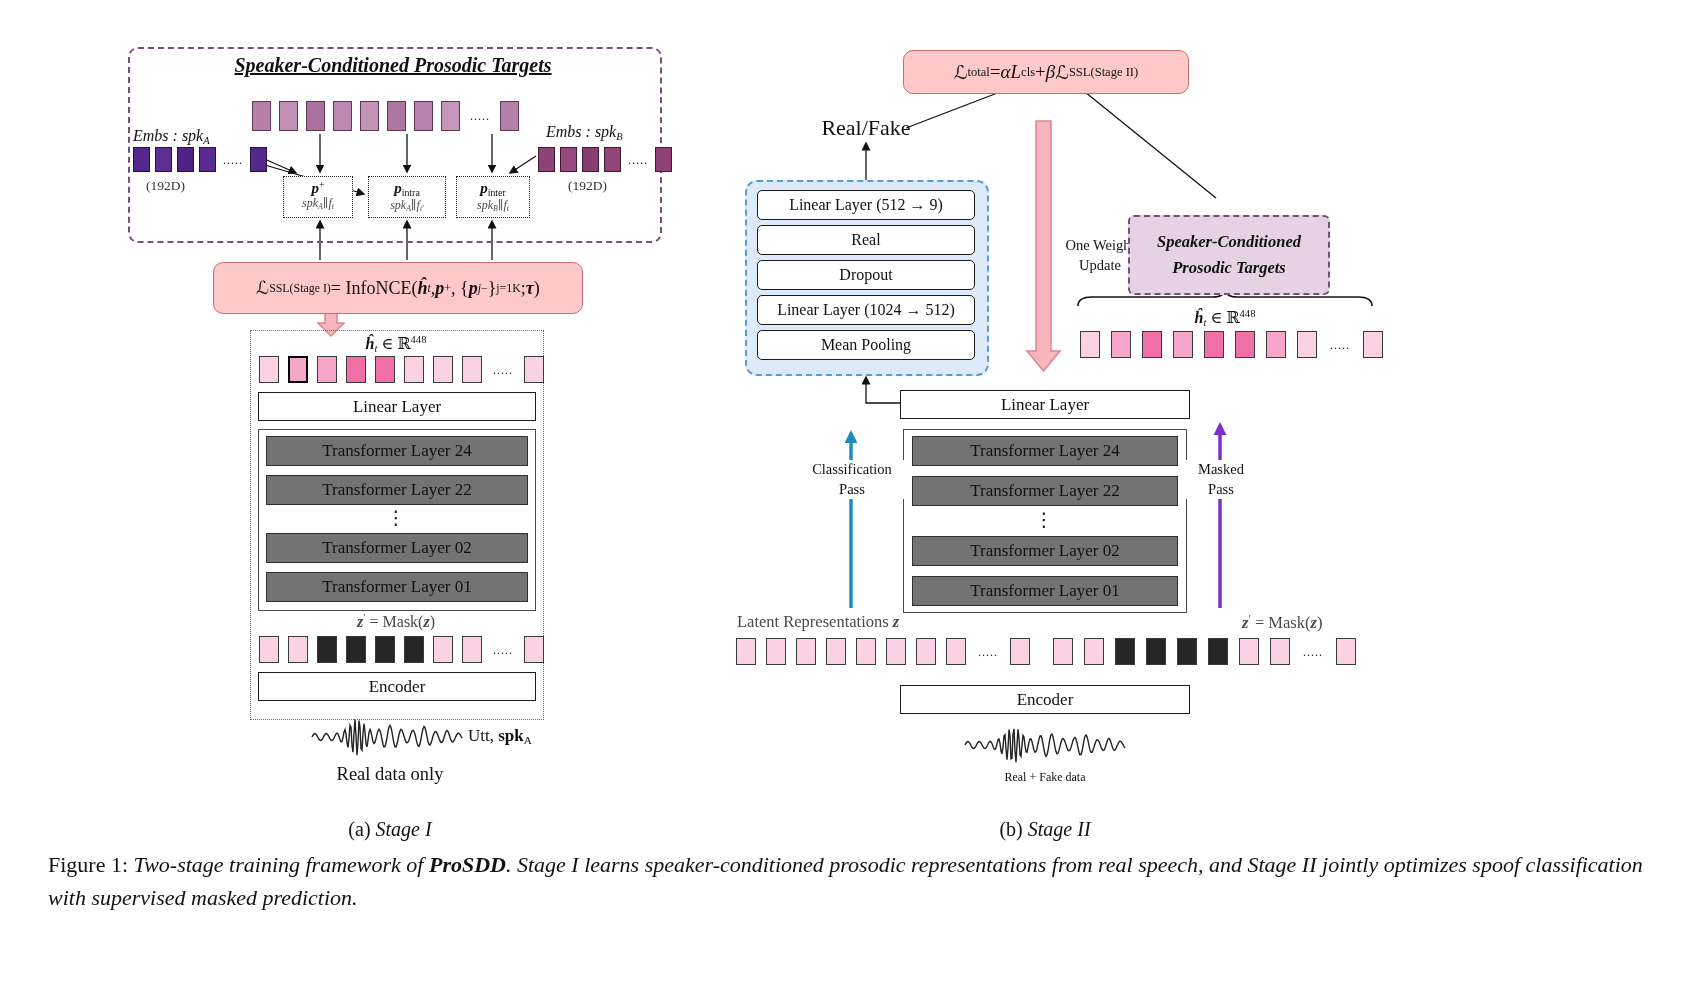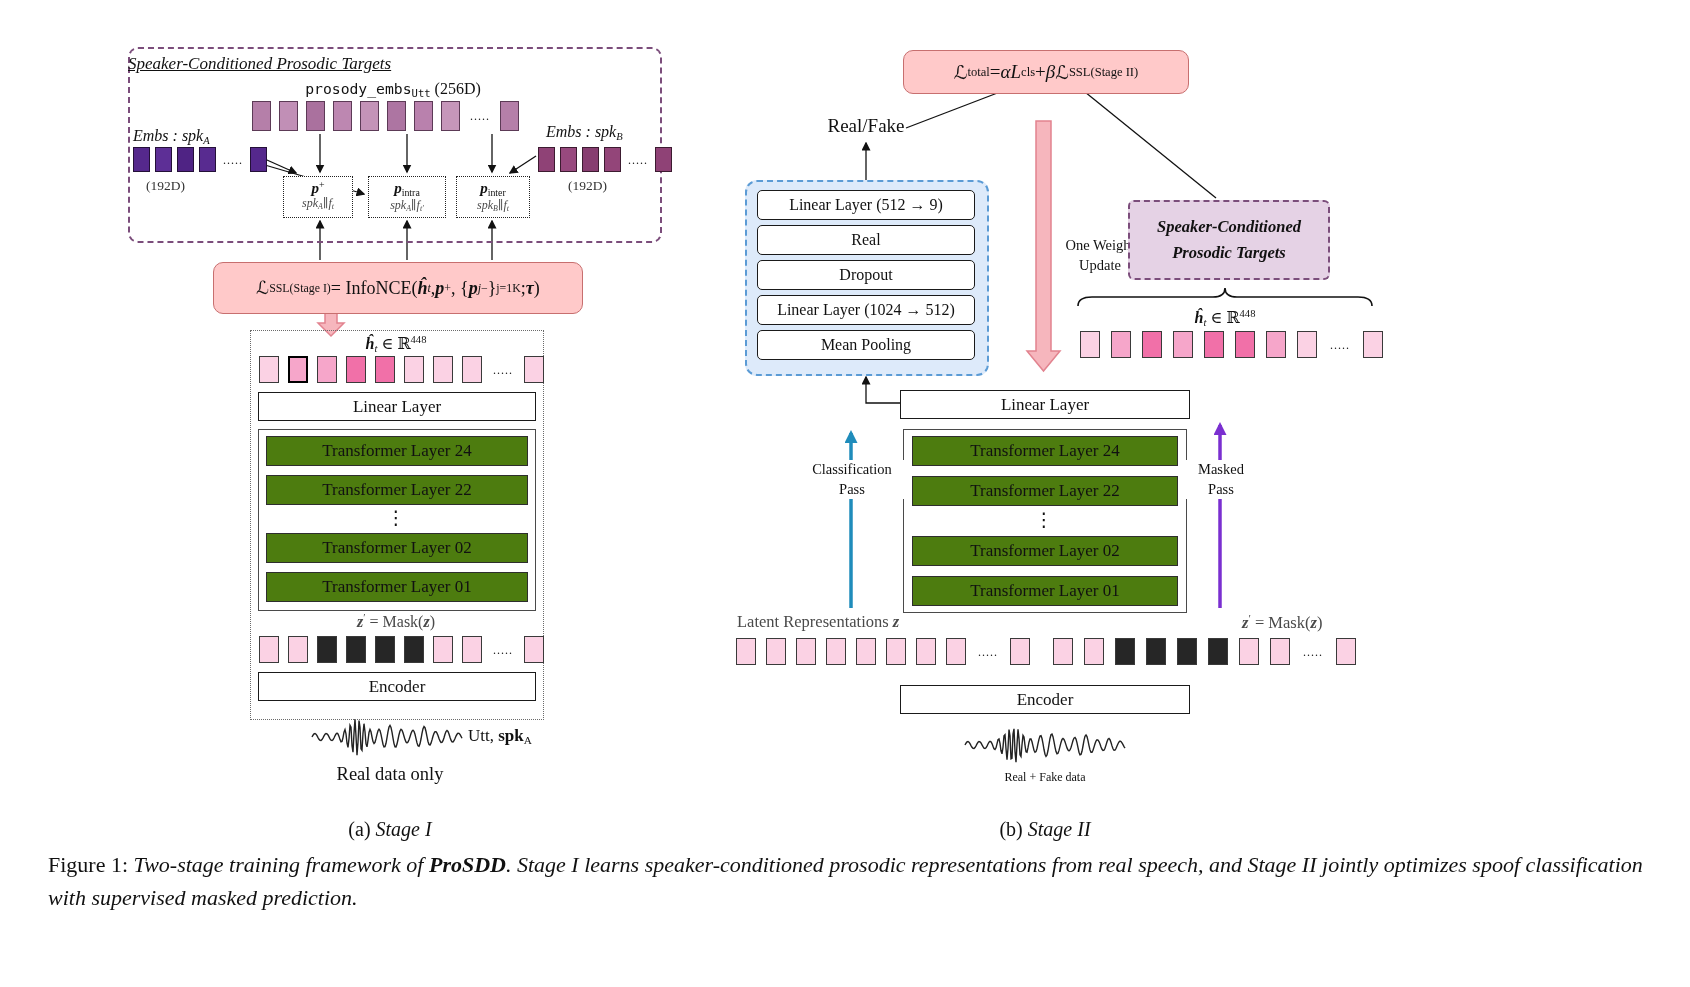--- a/index.html
+++ b/index.html
@@ -8,32 +8,32 @@
   .abs{position:absolute;}
   .ctr{text-align:center;}
   #overlay{position:absolute;left:0;top:0;width:1690px;height:987px;}
 
   
   .dashed-purple{border:2px dashed #7b4d7b;border-radius:10px;}
   .dotted-frame{border:1.6px dotted #6b6b6b;}
   .loss-box{background:#ffc9c9;border:1.5px solid #c76f6f;border-radius:10px;
             display:flex;align-items:center;justify-content:center;}
   .white-box{background:#fff;border:1.3px solid #1a1a1a;display:flex;align-items:center;justify-content:center;font-size:17px;}
-  .gray-box{background:#4d7c0f;border:1.2px solid #2e2e2e;display:flex;align-items:center;justify-content:center;font-size:17px;}
+  .gray-box{background:#737373;border:1.2px solid #2e2e2e;display:flex;align-items:center;justify-content:center;font-size:17px;}
   .stack-frame{background:#fff;border:1.2px solid #4a4a4a;}
   .p-box{background:#fff;border:1.3px dotted #222;text-align:center;padding-top:2px;box-sizing:border-box;}
   .p-box .l1{font-size:15px;line-height:1.2;}
   .p-box .l2{font-size:12px;line-height:1.15;}
   .mlp-box{background:#ddeafa;border:2px dashed #5b9bd5;border-radius:12px;}
   .mlp-item{background:#fff;border:1.2px solid #1a1a1a;border-radius:5px;
             display:flex;align-items:center;justify-content:center;font-size:16px;}
   .targets-box-r{background:#e5d2e5;border:2px dashed #7b4d7b;border-radius:6px;text-align:center;
                  font-weight:bold;font-style:italic;font-size:16.5px;display:flex;flex-direction:column;
                  justify-content:center;line-height:1.55;}
-  .utitle{font-style:italic;font-weight:normal;text-decoration:underline;font-size:17px;text-align:left;}
+  .utitle{font-style:italic;font-weight:bold;text-decoration:underline;font-size:20px;text-align:center;}
   .vdots{display:flex;align-items:center;justify-content:center;font-size:19px;background:transparent;}
 
   
   .tokrow{position:absolute;display:flex;align-items:center;}
   .tok{display:inline-block;width:20px;height:27px;border:1.1px solid #3a3a3a;box-sizing:border-box;}
   .tokbold{border:2.6px solid #000;}
   .tokgap{font-size:12px;letter-spacing:1px;line-height:1;color:#222;padding:0 2px;align-self:center;}
   .tr-pros .tok{width:19px;height:30px;border-color:#5c3a56;}
   .tr-embA .tok{width:17px;height:25px;border-color:#241038;}
   .tr-embB .tok{width:17px;height:25px;border-color:#3c1b30;}
@@ -90,21 +90,20 @@
     <polygon points="1036,121 1051,121 1051,351 1060,351 1043.5,371 1027,351 1036,351" fill="#f6b6bd" stroke="#e2838f" stroke-width="1.5"></polygon>
 
     <path fill="none" stroke="#111" stroke-width="1.6" d="M1078,306 Q1078,297 1092,297 L1213,297 Q1225,297 1225,288 Q1225,297 1237,297 L1358,297 Q1372,297 1372,306"></path>
 
     <path id="wave-a" stroke="#222" stroke-width="1.4" fill="none" d="M312 737L313 735.2L314 733.9L315 733.5L316 734.2L317 735.7L318 737.6L319 739.3L320 740.3L321 740.4L322 739.5L323 737.8L324 735.9L325 734.3L326 733.5L327 733.8L328 735.0L329 736.9L330 738.8L331 740.2L332 740.5L333 739.7L334 738.0L335 735.8L336 733.9L337 733.1L338 734.0L339 736.4L340 739.6L341 741.9L342 741.5L343 737.6L344 732.2L345 729.6L346 733.9L347 743.1L348 747.4L349 738.6L350 725.3L351 727.3L352 745.6L353 752.2L354 733.1L355 719.1L356 736.3L357 755.3L358 742.2L359 720.6L360 727.3L361 748.7L362 750.3L363 733.2L364 723.7L365 731.7L366 743.9L367 746.8L368 740.4L369 732.5L370 729.4L371 731.8L372 737.0L373 741.6L374 743.5L375 742.3L376 738.7L377 734.3L378 730.7L379 729.2L380 730.5L381 734.3L382 739.4L383 744.2L384 746.9L385 746.7L386 743.3L387 737.7L388 731.6L389 727.1L390 725.5L391 727.4L392 732.2L393 738.2L394 743.6L395 746.8L396 746.9L397 744.1L398 739.5L399 734.7L400 731.0L401 729.4L402 730.2L403 732.7L404 736.2L405 739.6L406 742.0L407 742.8L408 742.0L409 739.8L410 736.8L411 733.6L412 731.2L413 730.3L414 731.3L415 734.3L416 738.6L417 742.9L418 745.8L419 746.3L420 743.8L421 739.0L422 733.4L423 728.7L424 726.6L425 727.7L426 731.5L427 736.6L428 741.5L429 744.5L430 745.0L431 743.2L432 739.9L433 736.2L434 733.3L435 731.7L436 731.7L437 733.2L438 735.6L439 738.4L440 740.9L441 742.4L442 742.3L443 740.7L444 737.7L445 734.3L446 731.6L447 730.5L448 731.4L449 734.0L450 737.3L451 740.2L452 741.9L453 742.0L454 740.7L455 738.5L456 736.1L457 734.3L458 733.3L459 733.4L460 734.5L461 736.3L462 738.3"></path>
     <path id="wave-b" stroke="#222" stroke-width="1.4" fill="none" d="M965 745L966 743.2L967 741.9L968 741.5L969 742.2L970 743.7L971 745.6L972 747.3L973 748.3L974 748.4L975 747.5L976 745.8L977 743.9L978 742.3L979 741.5L980 741.8L981 743.0L982 744.8L983 746.7L984 748.1L985 748.5L986 747.8L987 746.1L988 744.0L989 742.2L990 741.3L991 741.8L992 743.6L993 746.3L994 748.7L995 749.5L996 747.8L997 743.8L998 739.7L999 738.9L1000 743.4L1001 750.8L1002 753.9L1003 747.1L1004 735.7L1005 734.6L1006 748.8L1007 759.8L1008 748.2L1009 729.6L1010 735.9L1011 758.9L1012 758.4L1013 734.0L1014 728.9L1015 751.6L1016 762.1L1017 744.6L1018 729.4L1019 738.4L1020 754.9L1021 756.5L1022 744.7L1023 735.4L1024 737.1L1025 745.4L1026 751.8L1027 752.2L1028 747.7L1029 742.2L1030 738.9L1031 738.9L1032 741.8L1033 746.2L1034 750.2L1035 752.2L1036 751.6L1037 748.5L1038 743.7L1039 739.1L1040 736.0L1041 735.7L1042 738.5L1043 743.6L1044 749.5L1045 754.2L1046 756.3L1047 754.9L1048 750.5L1049 744.4L1050 738.5L1051 734.8L1052 734.1L1053 736.7L1054 741.6L1055 747.1L1056 751.6L1057 753.7L1058 753.2L1059 750.4L1060 746.4L1061 742.4L1062 739.5L1063 738.5L1064 739.4L1065 741.8L1066 744.9L1067 747.9L1068 750.1L1069 750.8L1070 749.9L1071 747.5L1072 744.1L1073 740.6L1074 738.1L1075 737.4L1076 739.1L1077 742.8L1078 747.7L1079 752.2L1080 754.8L1081 754.5L1082 751.3L1083 746.0L1084 740.4L1085 736.2L1086 734.9L1087 736.6L1088 740.6L1089 745.6L1090 749.9L1091 752.3L1092 752.3L1093 750.3L1094 747.1L1095 743.7L1096 741.0L1097 739.7L1098 740.0L1099 741.6L1100 744.1L1101 746.9L1102 749.3L1103 750.5L1104 750.2L1105 748.2L1106 745.1L1107 741.7L1108 739.2L1109 738.5L1110 739.7L1111 742.5L1112 745.9L1113 748.8L1114 750.2L1115 750.1L1116 748.5L1117 746.1L1118 743.7L1119 741.9L1120 741.1L1121 741.5L1122 742.8L1123 744.7L1124 746.6L1125 748.0"></path>
   </svg>
 
   <div class="abs dashed-purple" style="left:128px;top:47px;width:530px;height:192px;"></div>
   <div class="abs utitle" style="left:128px;top:54px;width:530px;">Speaker-Conditioned Prosodic Targets</div>
-  <div class="abs ctr" style="left:128px;top:80px;width:530px;font-size:16px;"><span class="mono">prosody_embs</span><span class="mono sub">Utt</span><span>  (256D)</span></div>
   <div class="tokrow tr-pros g8" style="left:252px;top:101px;">
       <span class="tok" style="background: rgb(181, 127, 169);"></span>
       <span class="tok" style="background: rgb(193, 143, 182);"></span>
       <span class="tok" style="background: rgb(170, 113, 158);"></span>
       <span class="tok" style="background: rgb(189, 135, 177);"></span>
       <span class="tok" style="background: rgb(196, 147, 184);"></span>
       <span class="tok" style="background: rgb(173, 117, 162);"></span>
       <span class="tok" style="background: rgb(185, 129, 173);"></span>
       <span class="tok" style="background: rgb(198, 150, 186);"></span>
       <span class="tokgap">.....</span>
@@ -215,35 +214,35 @@
       <span class="sub">total</span>
       <span> = </span>
       <span class="it">α</span>
       <span class="it">L</span>
       <span class="sub">cls</span>
       <span> + </span>
       <span class="it">β</span>
       <span>ℒ</span>
       <span class="sub">SSL(Stage II)</span>
     </div>
-  <div class="abs ctr" style="left:812px;top:115px;width:108px;font-size:19px;">Real/Fake</div>
+  <div class="abs ctr" style="left:812px;top:115px;width:108px;font-size:22px;">Real/Fake</div>
 
   <div class="abs mlp-box" style="left:745px;top:180px;width:240px;height:192px;"></div>
   <div class="abs mlp-item" style="left:757px;top:190px;width:216px;height:28px;">Linear Layer (512 → 9)</div>
   <div class="abs mlp-item" style="left:757px;top:225px;width:216px;height:28px;">Real</div>
   <div class="abs mlp-item" style="left:757px;top:260px;width:216px;height:28px;">Dropout</div>
   <div class="abs mlp-item" style="left:757px;top:295px;width:216px;height:28px;">Linear Layer (1024 → 512)</div>
   <div class="abs mlp-item" style="left:757px;top:330px;width:216px;height:28px;">Mean Pooling</div>
 
   <div class="abs small-label" style="left:1056px;top:236px;width:88px;">
     <span>One Weight</span><br>
     <span>Update</span>
   </div>
 
-  <div class="abs targets-box-r" style="left:1128px;top:200px;width:198px;height:76px;">
+  <div class="abs targets-box-r" style="left:1128px;top:215px;width:198px;height:76px;">
     <span>Speaker-Conditioned</span>
     <span>Prosodic Targets</span>
   </div>
 
   <div class="abs ctr" style="left:1125px;top:308px;width:200px;font-size:16px;"><span class="bi">ĥ</span><span class="it sub">t</span><span> ∈ ℝ</span><span class="sup">448</span></div>
   <div class="tokrow g11" style="left:1080px;top:331px;">
       <span class="tok" style="background: rgb(251, 210, 228);"></span>
       <span class="tok" style="background: rgb(246, 166, 202);"></span>
       <span class="tok" style="background: rgb(241, 112, 168);"></span>
       <span class="tok" style="background: rgb(246, 166, 202);"></span>

